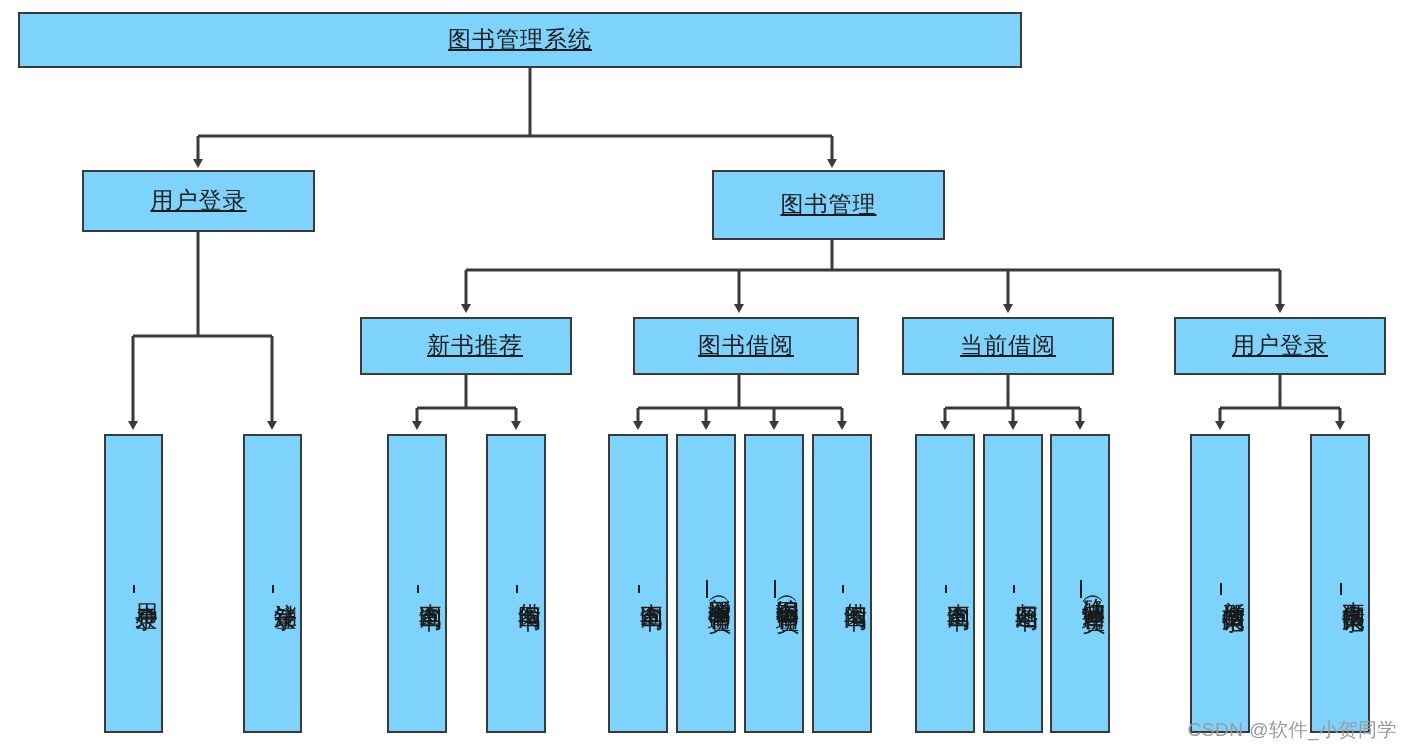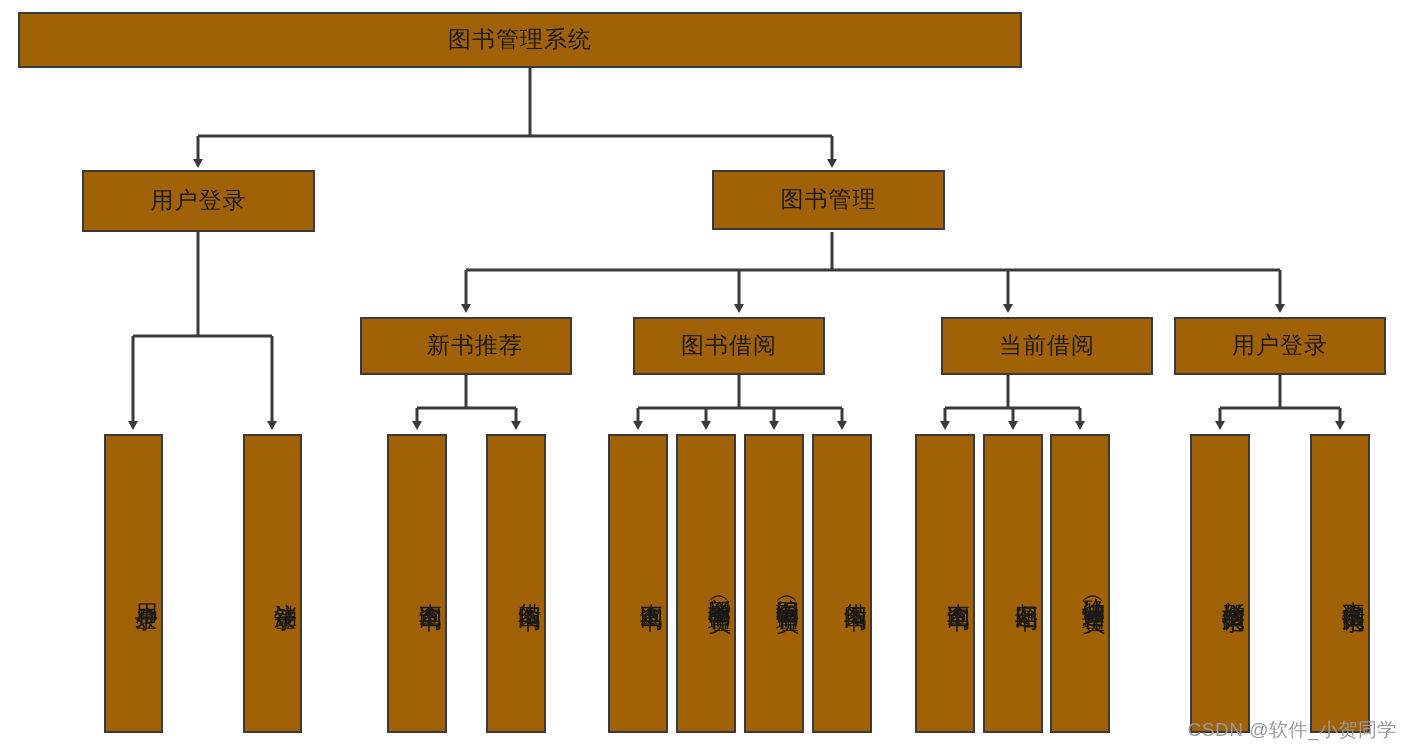--- a/index.html
+++ b/index.html
@@ -21,26 +21,27 @@
     position: absolute;
     left: 0;
     top: 0;
     width: 1405px;
     height: 747px;
     pointer-events: none;
   }
   .node {
     position: absolute;
     box-sizing: border-box;
-    background: #a16207;
+    background: #7dd3fc;
     border: 2px solid #3a3a3a;
     display: flex;
     align-items: center;
     justify-content: center;
     color: #1a1a1a;
+    text-decoration: underline;
   }
   .node.horiz {
     font-size: 23px;
     letter-spacing: 1px;
     line-height: 1.2;
   }
   .node.vert {
     writing-mode: vertical-rl;
     text-orientation: upright;
     font-size: 23px;
@@ -116,31 +117,31 @@
     </g>
   </svg>
 
   <div class="node horiz" style="left:18px; top:12px; width:1004px; height:56px;">
     <span>图书管理系统</span>
   </div>
 
   <div class="node horiz" style="left:82px; top:170px; width:233px; height:62px;">
     <span>用户登录</span>
   </div>
-  <div class="node horiz" style="left:712px; top:170px; width:233px; height:60px;">
+  <div class="node horiz" style="left:712px; top:170px; width:233px; height:70px;">
     <span>图书管理</span>
   </div>
 
   <div class="node horiz" style="left:360px; top:317px; width:212px; height:58px;padding-left:18px;">
     <span>新书推荐</span>
   </div>
-  <div class="node horiz" style="left:633px; top:317px; width:192px; height:58px;">
+  <div class="node horiz" style="left:633px; top:317px; width:226px; height:58px;">
     <span>图书借阅</span>
   </div>
-  <div class="node horiz" style="left:902px; top:317px; width:212px; height:58px;margin-left:39px;">
+  <div class="node horiz" style="left:902px; top:317px; width:212px; height:58px;">
     <span>当前借阅</span>
   </div>
   <div class="node horiz" style="left:1174px; top:317px; width:212px; height:58px;">
     <span>用户登录</span>
   </div>
 
   <div class="node vert" style="left:104px; top:434px; width:59px; height:299px;">
     <span>用户登录</span>
   </div>
   <div class="node vert" style="left:243px; top:434px; width:59px; height:299px;">

